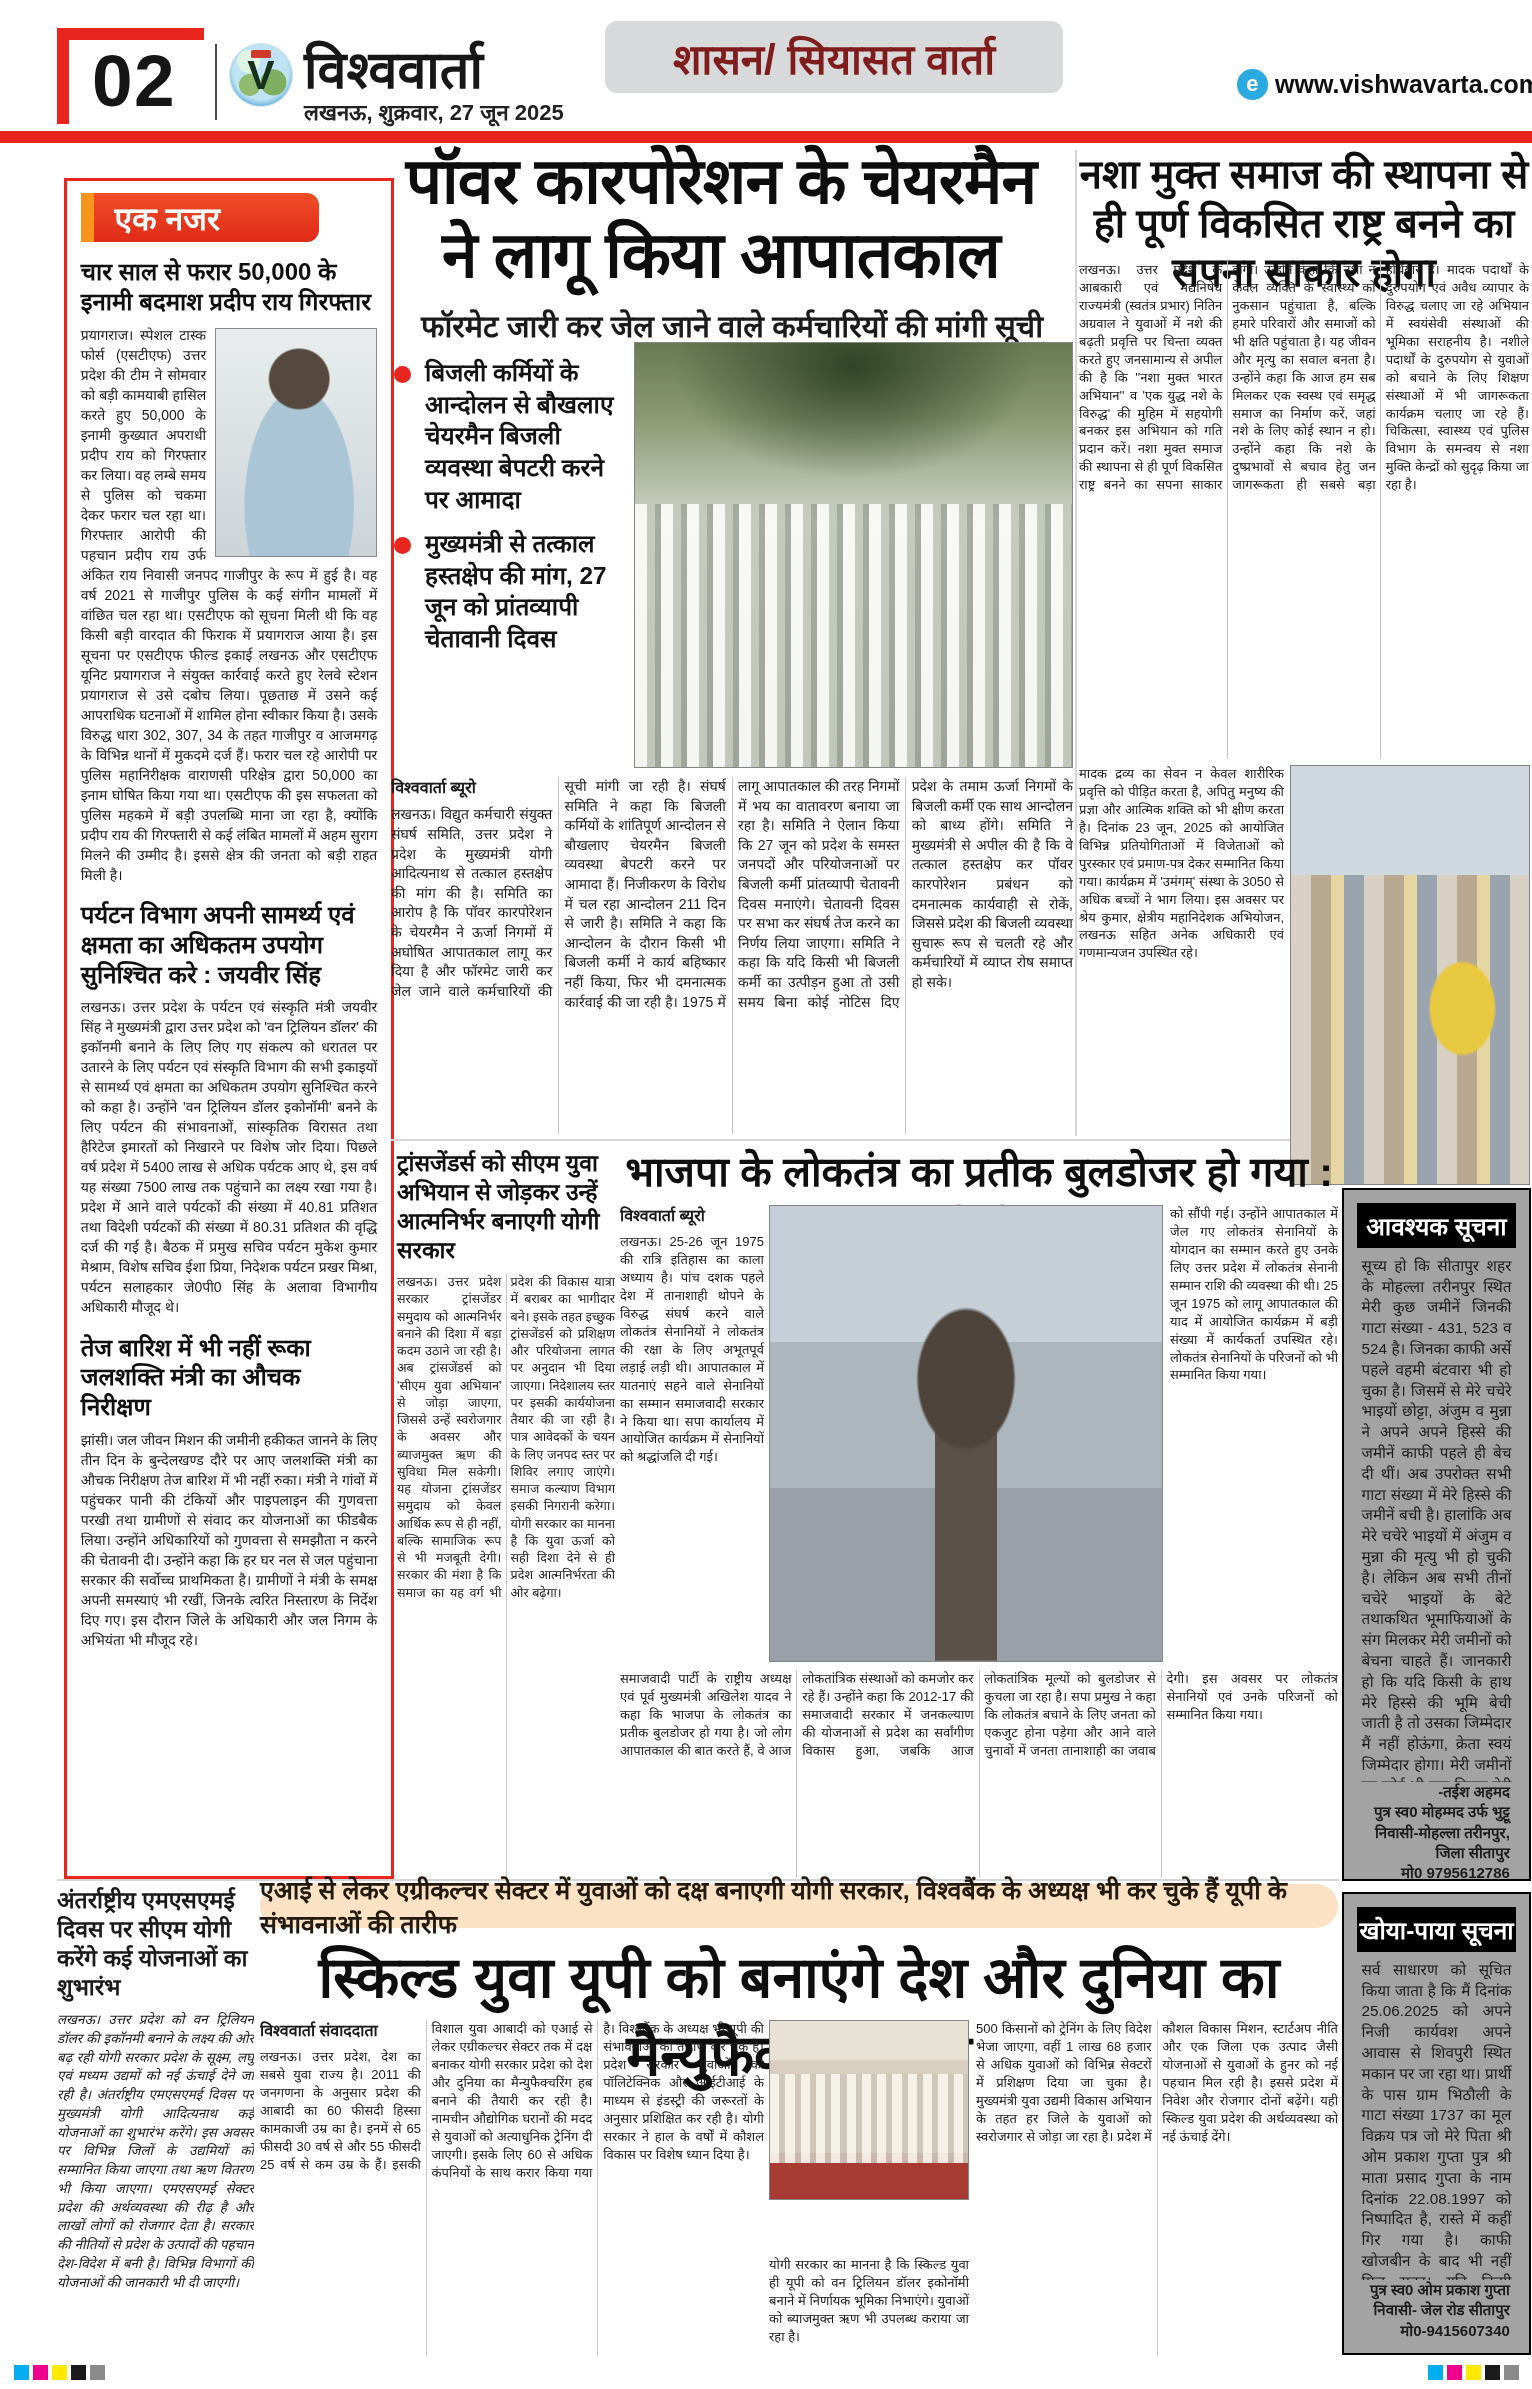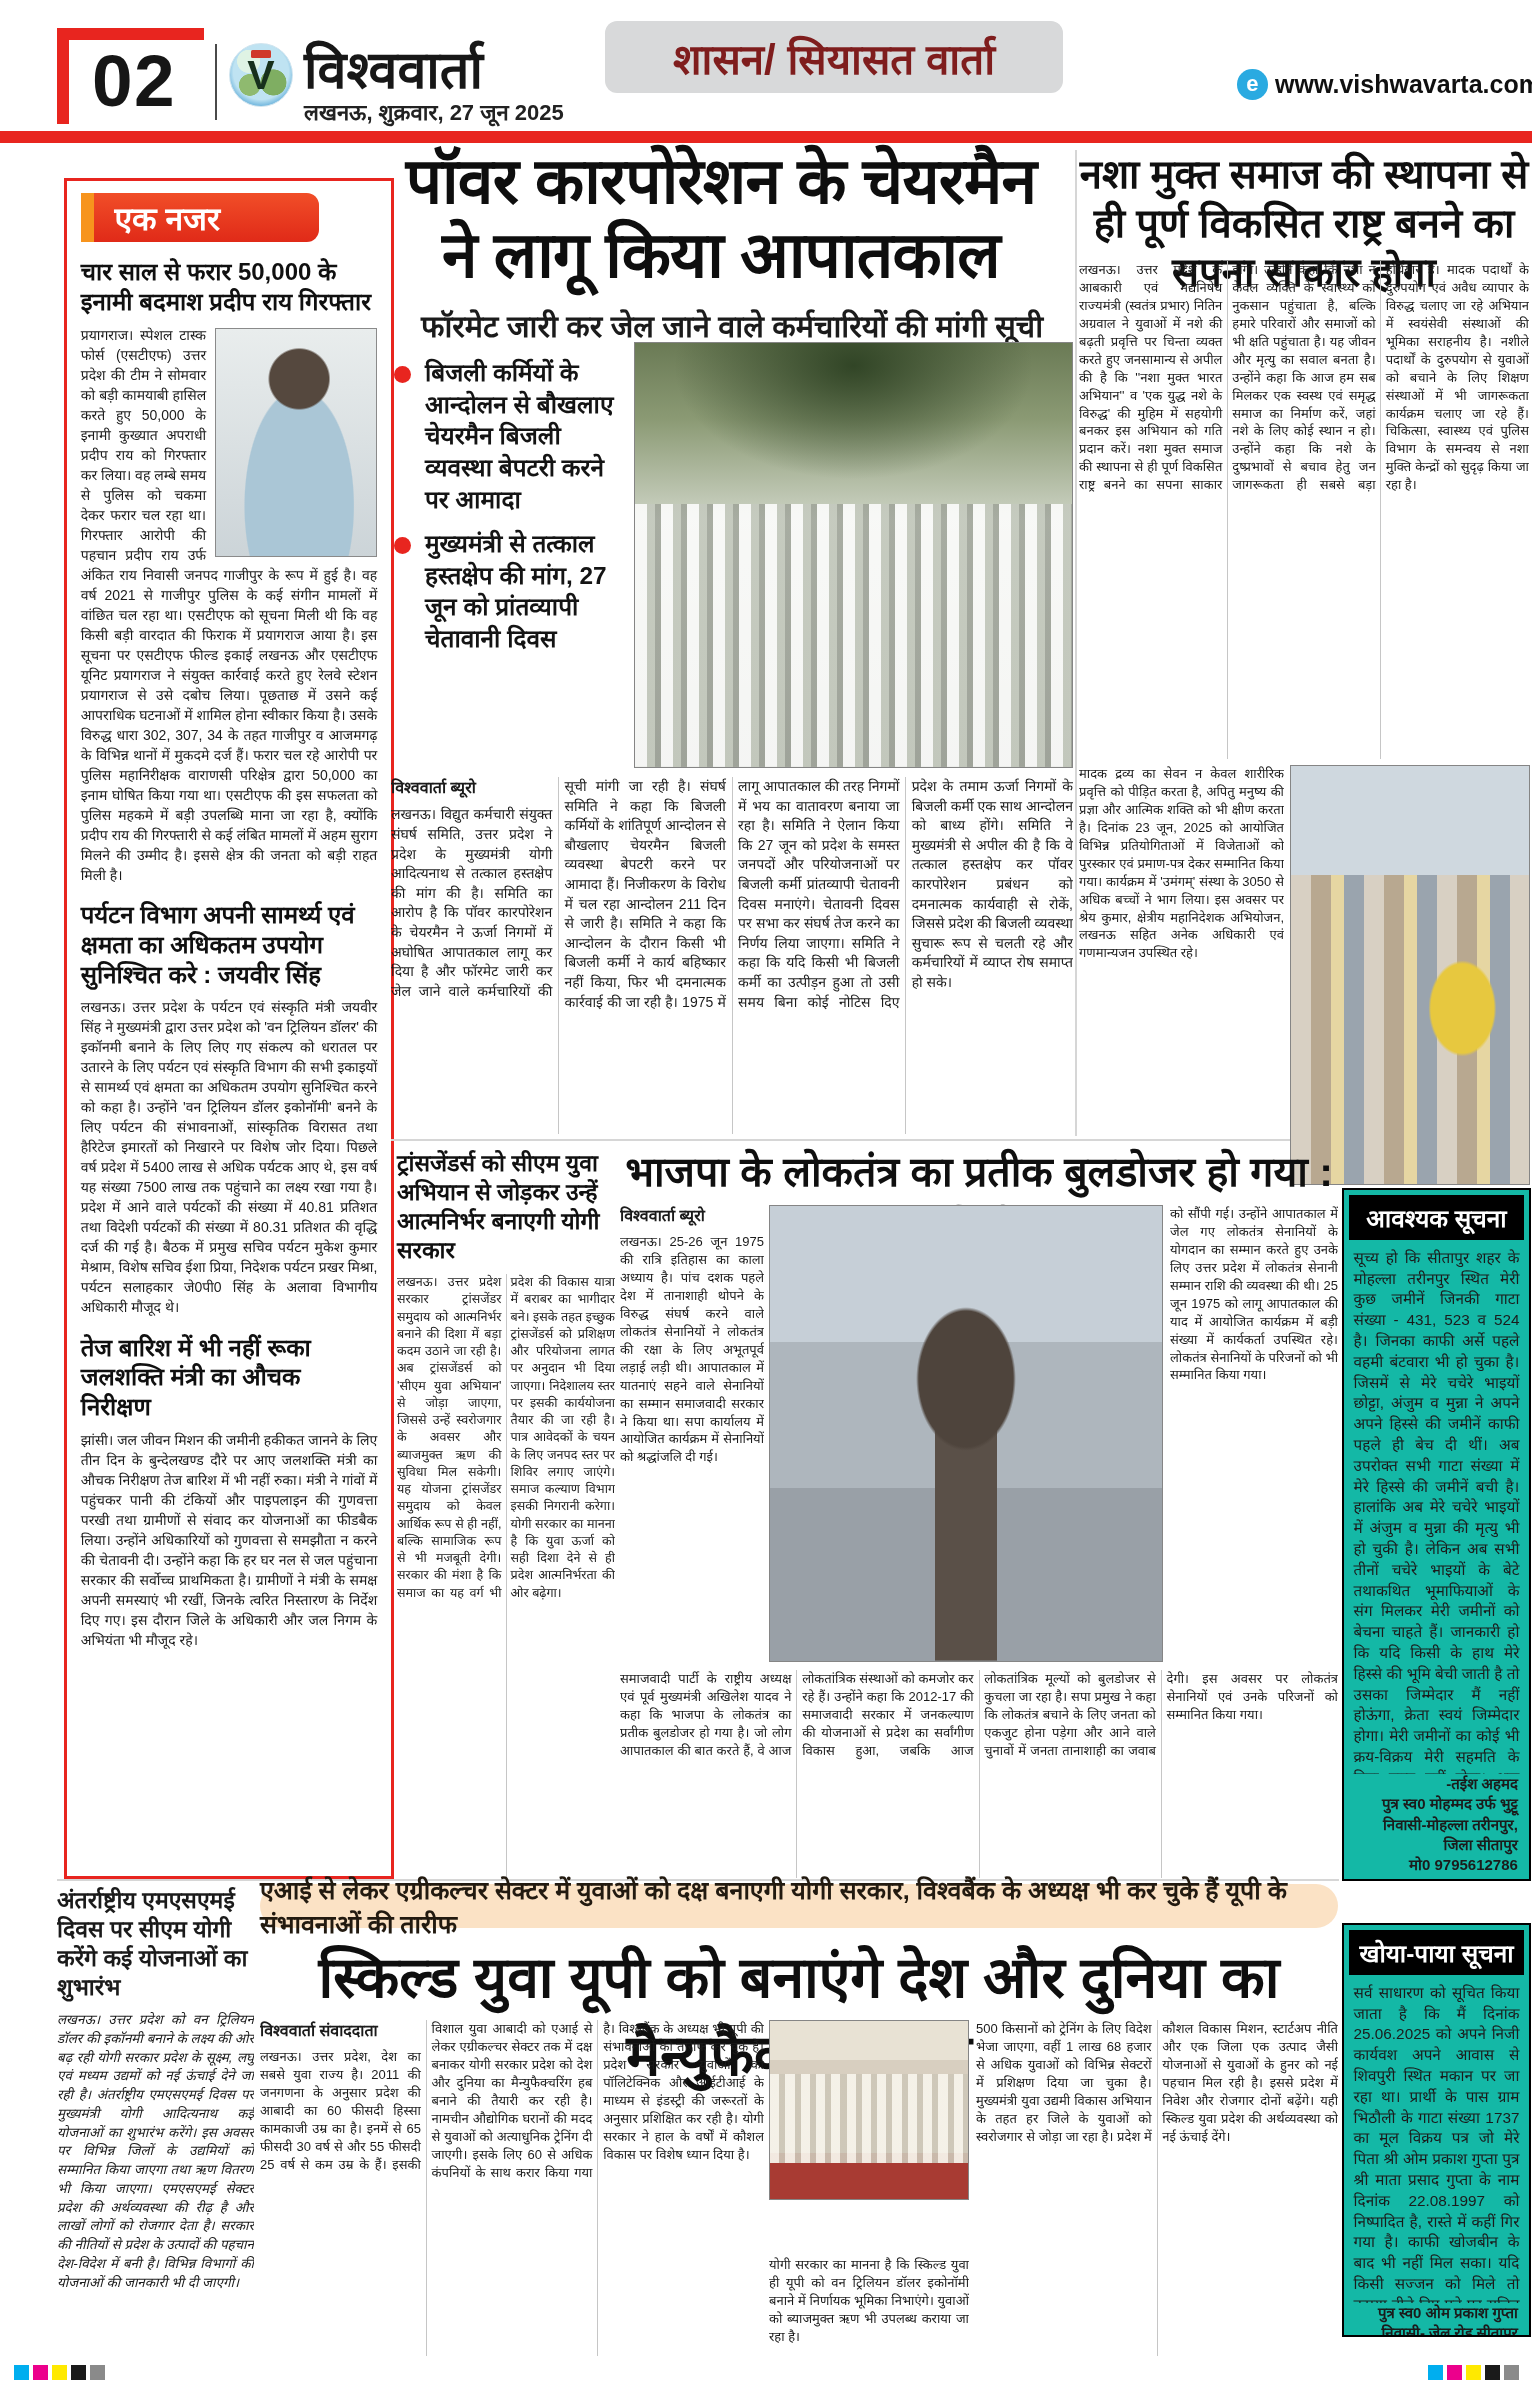--- a/index.html
+++ b/index.html
@@ -127,23 +127,23 @@
     background-image:
       repeating-linear-gradient(90deg, rgba(246,243,234,.95) 0 9.2px, rgba(205,199,184,.9) 9.2px 15.3px),
       linear-gradient(180deg,#e8e2d4 0 22%, #d8cfc0 22% 74%, #a83b33 74% 100%);
     background-size:100% 50%, 100% 100%; background-position:50% 60%, 0 0; background-repeat:no-repeat; }
   .sk-mid { left:769px; top:2208px; width:200px; height:147px; font-size:13px; line-height:1.38; text-align:justify; overflow:hidden;margin-top:48px; }
   .sk-b { left:976px; top:2020px; width:362px; height:336px;
     column-count:2; column-gap:10.7px; column-rule:0.8px solid #c6c6c6;
     font-size:13px; line-height:1.38; text-align:justify; overflow:hidden; }
 
   
-  .notice { border:2.3px solid #000; background:#14b8a6; padding:5px; overflow:hidden; }
+  .notice { border:2.3px solid #000; background:#a3a3a3; padding:13px; overflow:hidden; }
   .n1 { left:1342px; top:1188px; width:189px; height:693px; }
-  .n2 { left:1342px; top:1892px; width:189px; height:414px;margin-top:31px; }
+  .n2 { left:1342px; top:1892px; width:189px; height:463px; }
   .n-title { background:#000; color:#fff; text-align:center; font-size:24.4px; font-weight:800; padding:6.1px 0; }
   .n-body { font-size:15.3px; line-height:1.36; text-align:justify; padding:7.6px 4.6px 4.6px; }
   .n1 .n-body { height:534px; overflow:hidden; }
   .n2 .n-body { height:328px; overflow:hidden; }
   .n-sig { text-align:right; font-weight:700; font-size:15px; line-height:1.35; padding:0 6.1px; }
 
   
   .reg { top:2365px; display:flex; gap:3.8px; }
   .reg-l { left:13.7px; } .reg-r { right:13.7px; left:auto; }
   .reg span { width:15.3px; height:15.3px; display:block; }

